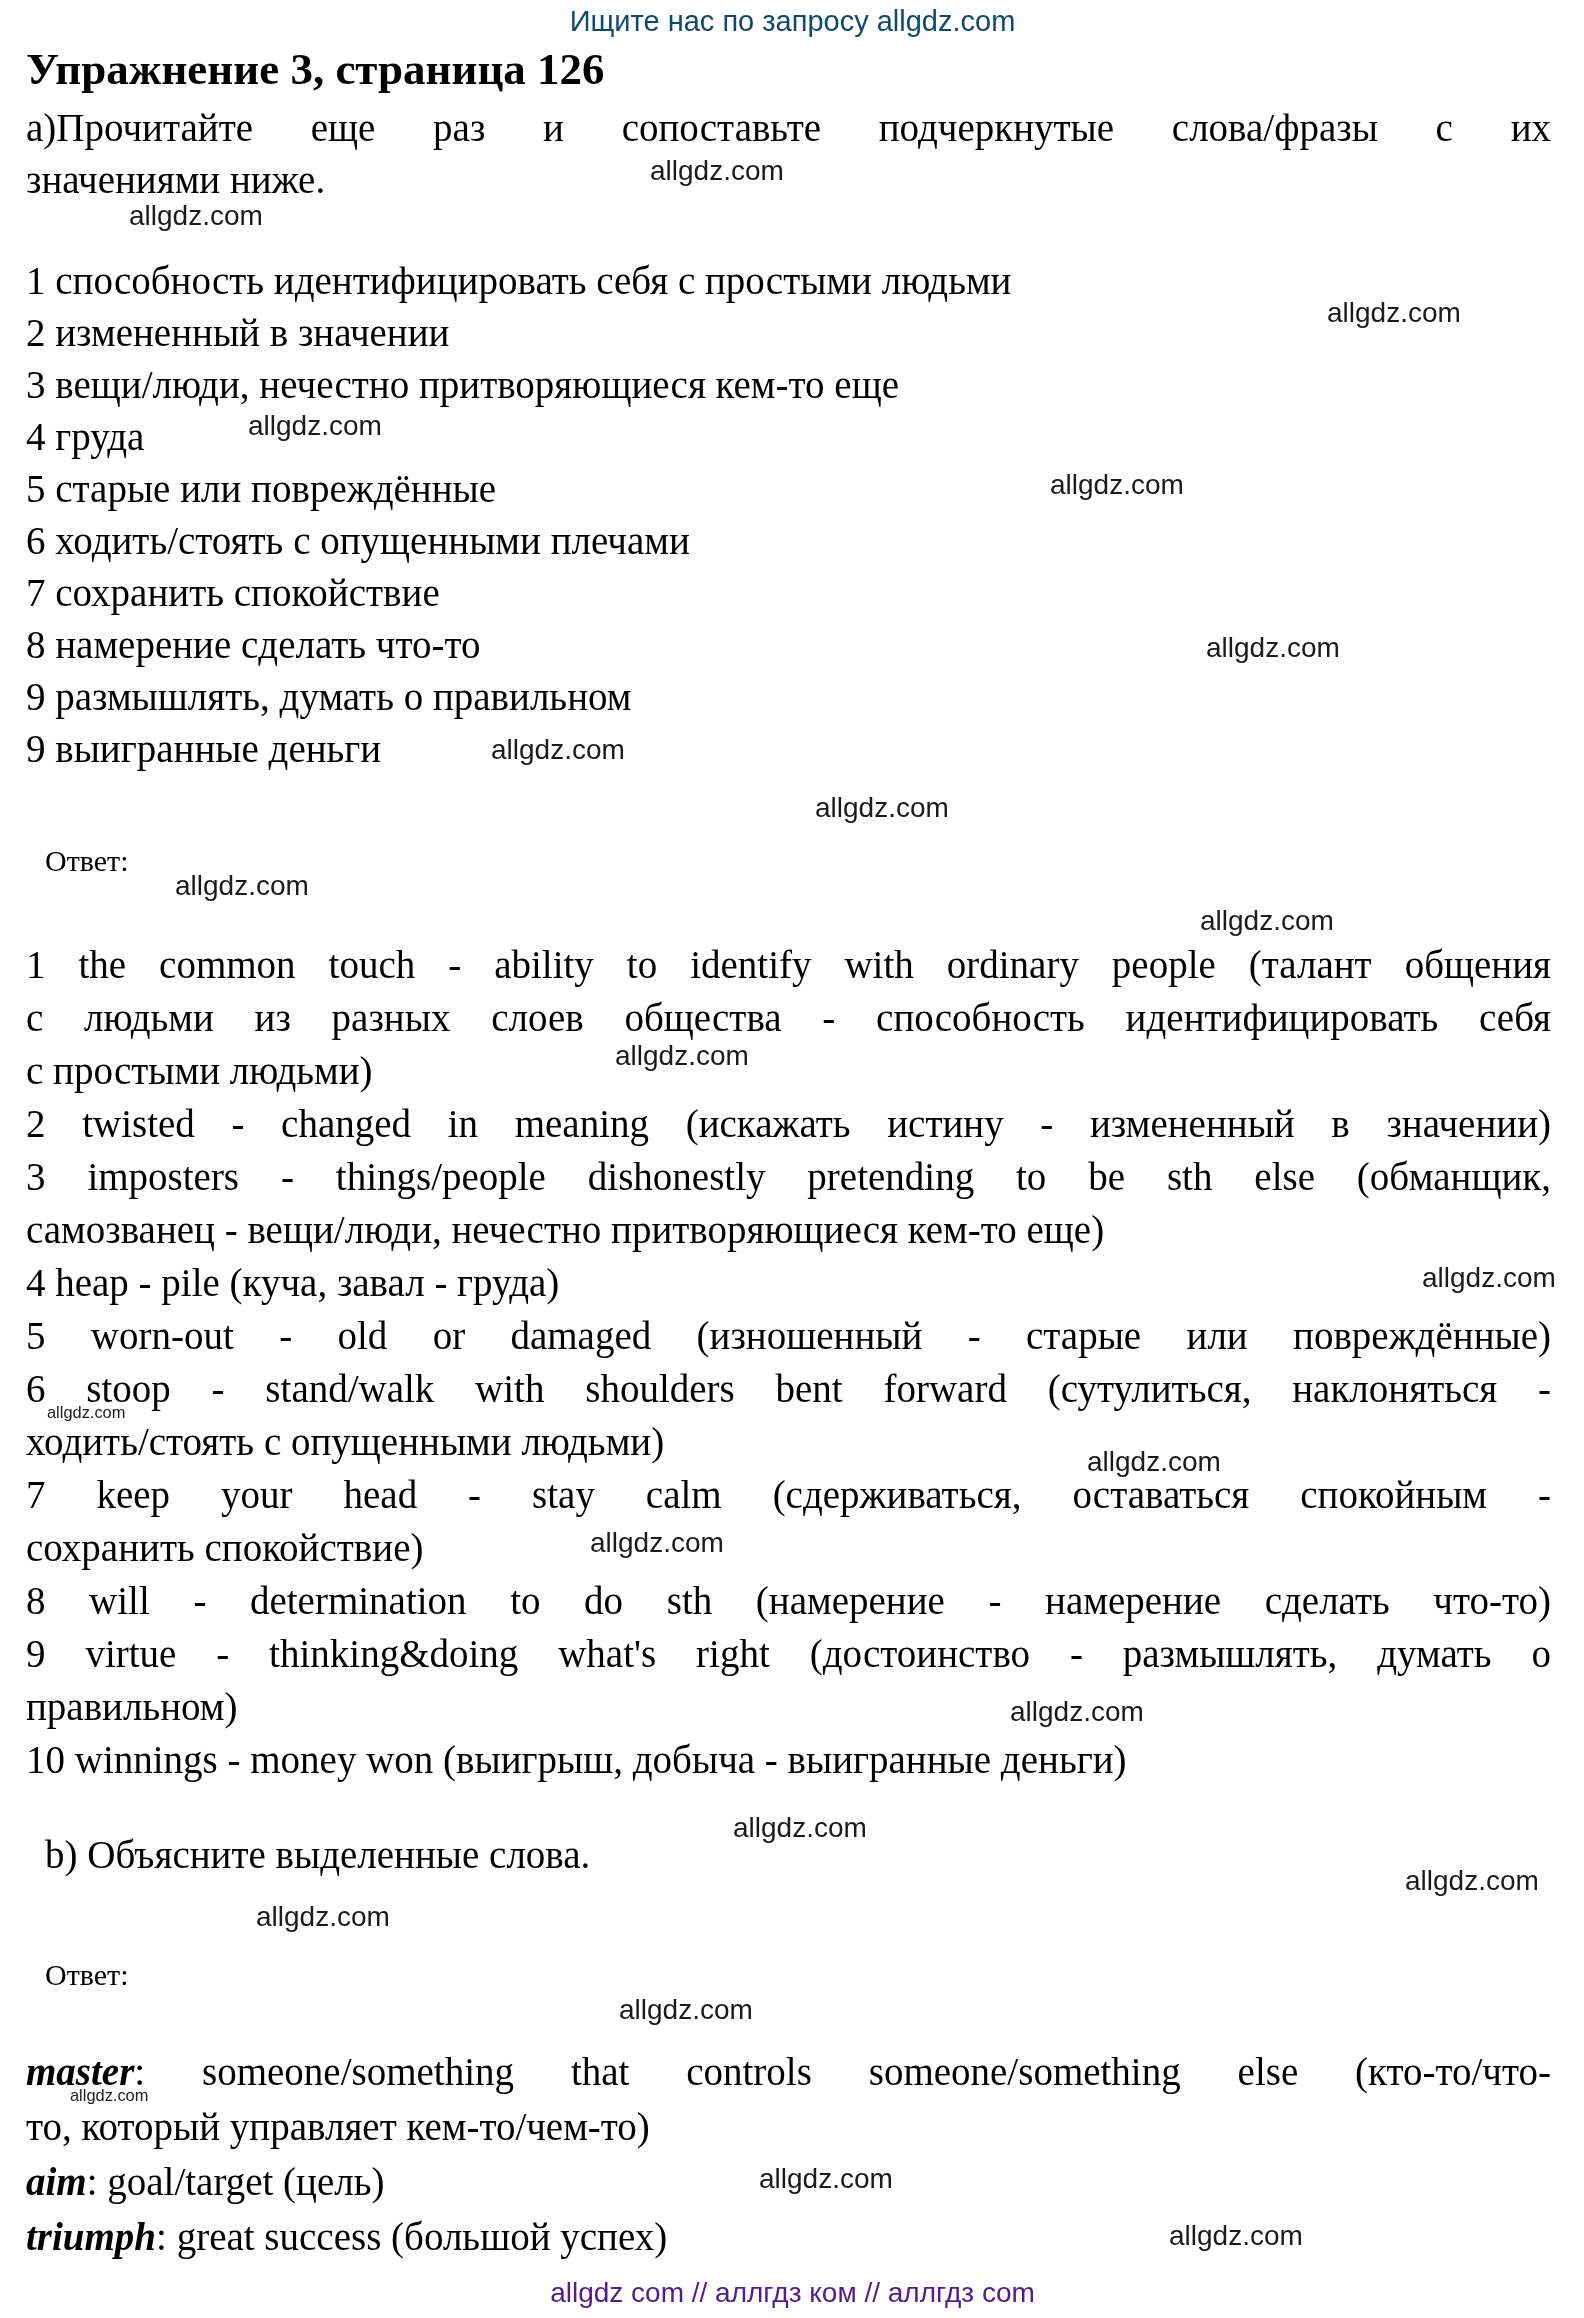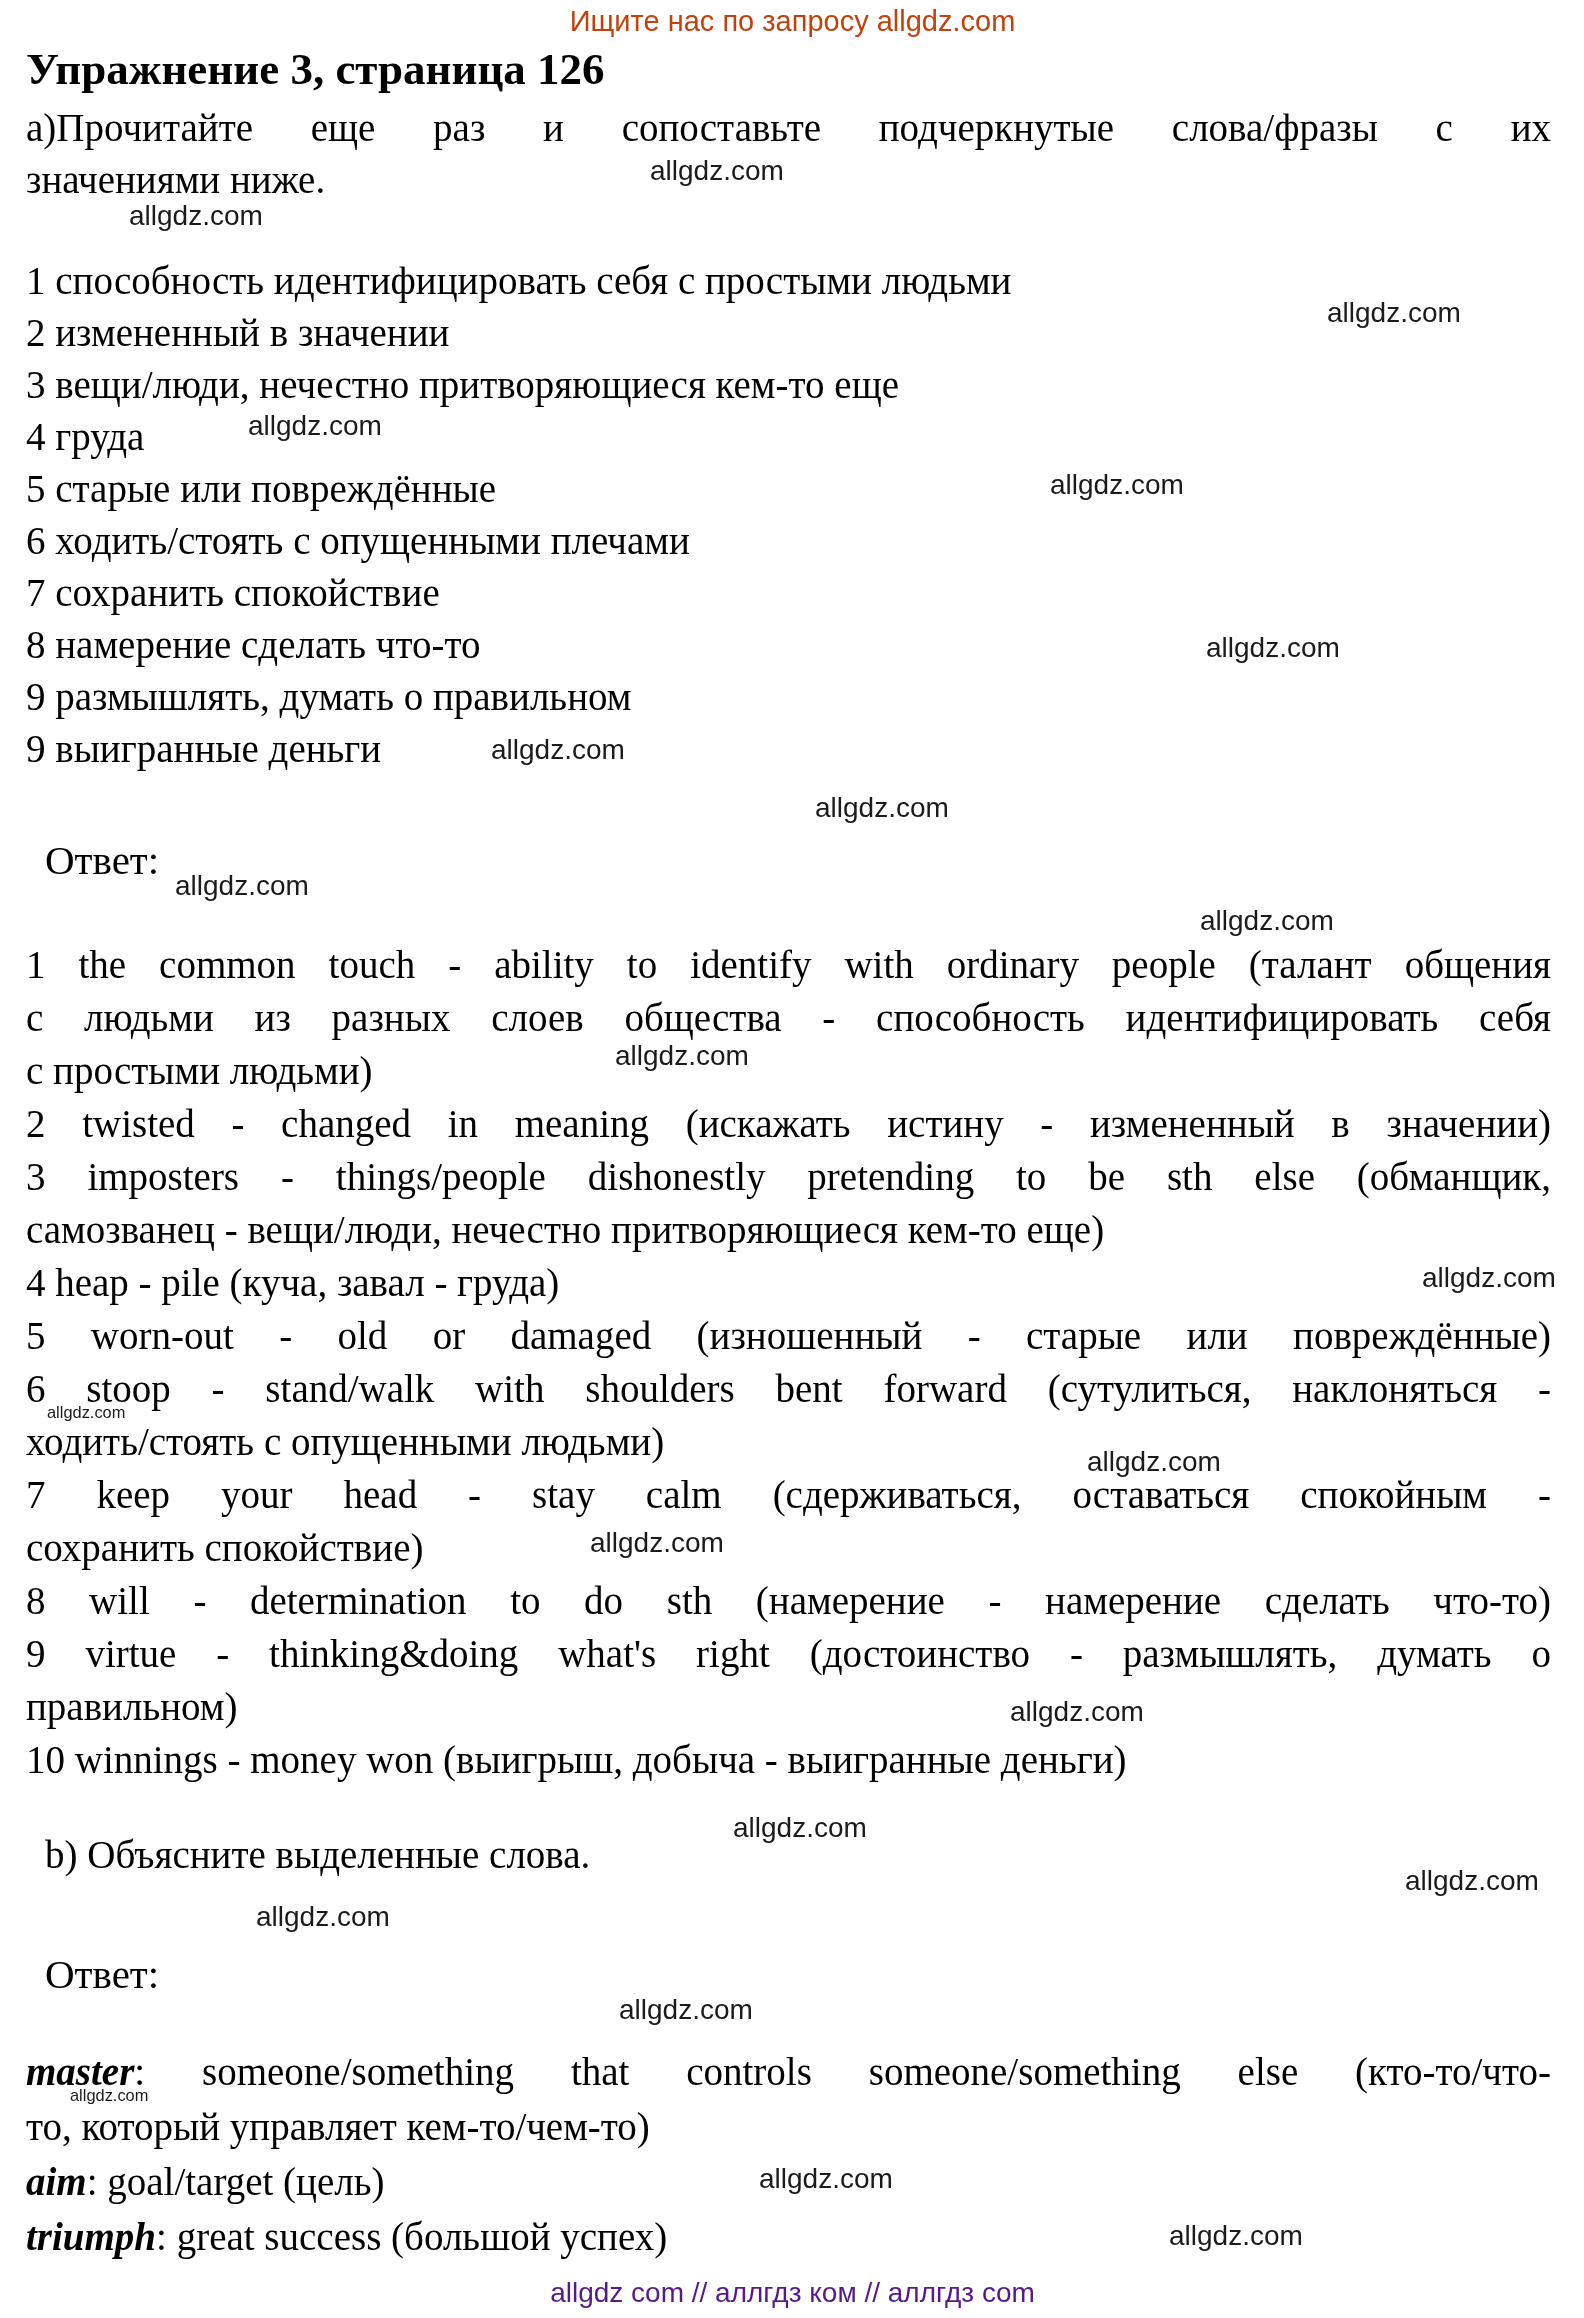--- a/index.html
+++ b/index.html
@@ -12,21 +12,21 @@
     font-family:"Liberation Serif", serif;
     color:#000000;
   }
   
   .promo{
     position:absolute;
     top:6.3px; left:50%;
     transform:translateX(-50%);
     font-family:"Liberation Sans", sans-serif;
     font-size:29px; line-height:1.1;
-    color:#c2410c;
+    color:#0c4a6e;
     white-space:nowrap;
   }
   
   .title{
     position:absolute;
     top:45px; left:26px;
     font-size:45px; line-height:49px;
     font-weight:bold;
     white-space:nowrap;
   }
@@ -42,21 +42,21 @@
   .lh70 .ln{height:55px; line-height:55px;}
   .ln{white-space:nowrap; overflow:visible;}
   .jline{
     white-space:normal;
     text-align:justify;
     text-align-last:justify;
   }
   .otvet{
     position:absolute;
     left:45px;
-    font-size:41px; line-height:47px;
+    font-size:30px; line-height:47px;
     white-space:nowrap;
   }
   .partb{
     position:absolute;
     left:45px;
     font-size:39px; line-height:52px;
     white-space:nowrap;
   }
   .bi{font-weight:bold; font-style:italic;}
   

